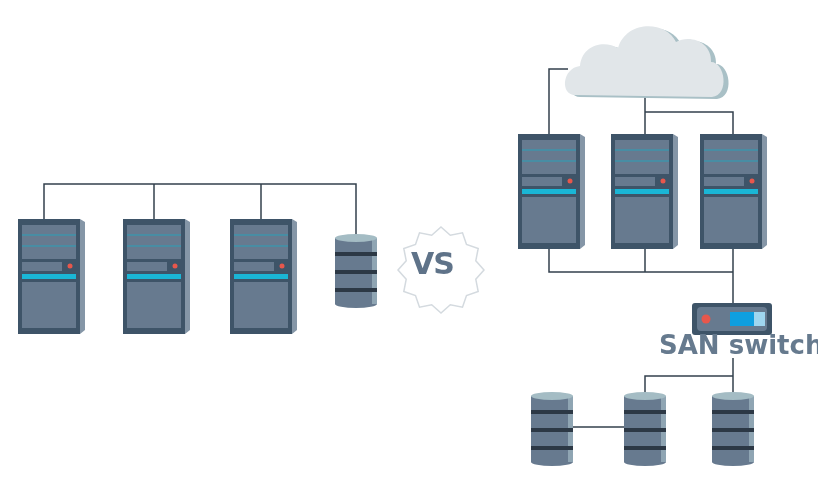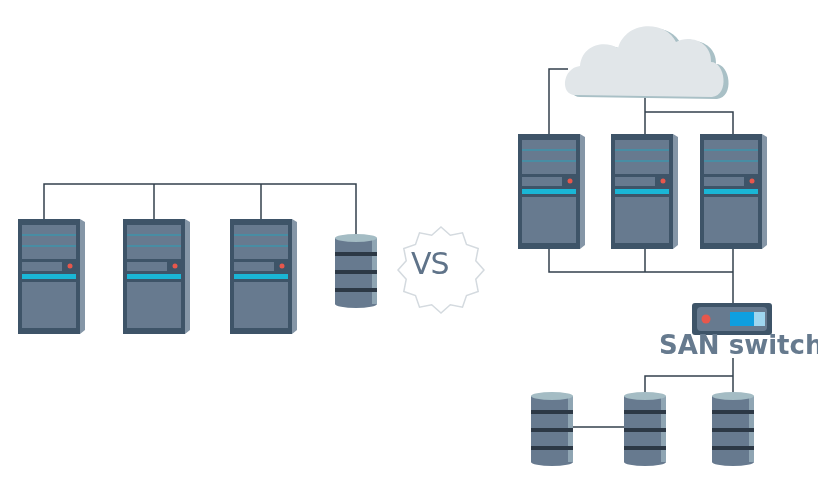--- a/index.html
+++ b/index.html
@@ -1,21 +1,21 @@
 <!DOCTYPE html>
 <html><head>
 <meta charset="utf-8">
 <style>
   html,body{margin:0;padding:0;background:#ffffff;}
   #stage{position:relative;width:818px;height:489px;overflow:hidden;background:#ffffff;}
   svg{position:absolute;left:0;top:0;}
   .label{position:absolute;font-family:"DejaVu Sans",sans-serif;font-weight:bold;color:#667a8e;white-space:nowrap;letter-spacing:0px;}
   #nas-label{left:118px;top:349px;font-size:22px;}
   #san-label{left:659px;top:330px;font-size:26px;text-align:right;}
-  #vs-text{position:absolute;left:411px;top:246px;font-family:"DejaVu Sans",sans-serif;font-weight:normal;font-size:30px;color:#5f7389;letter-spacing:-1px;}
+  #vs-text{position:absolute;left:411px;top:246px;font-family:"DejaVu Sans",sans-serif;font-weight:bold;font-size:30px;color:#5f7389;letter-spacing:-1px;}
 </style>
 </head>
 <body>
 
 <div id="stage">
   <svg id="art" width="818" height="489" viewBox="0 0 818 489">
 
     <g stroke="#33404d" stroke-width="1.5" fill="none">
       <polyline points="44,219 44,184 356,184 356,235"></polyline>
       <line x1="154" y1="184" x2="154" y2="219"></line>

